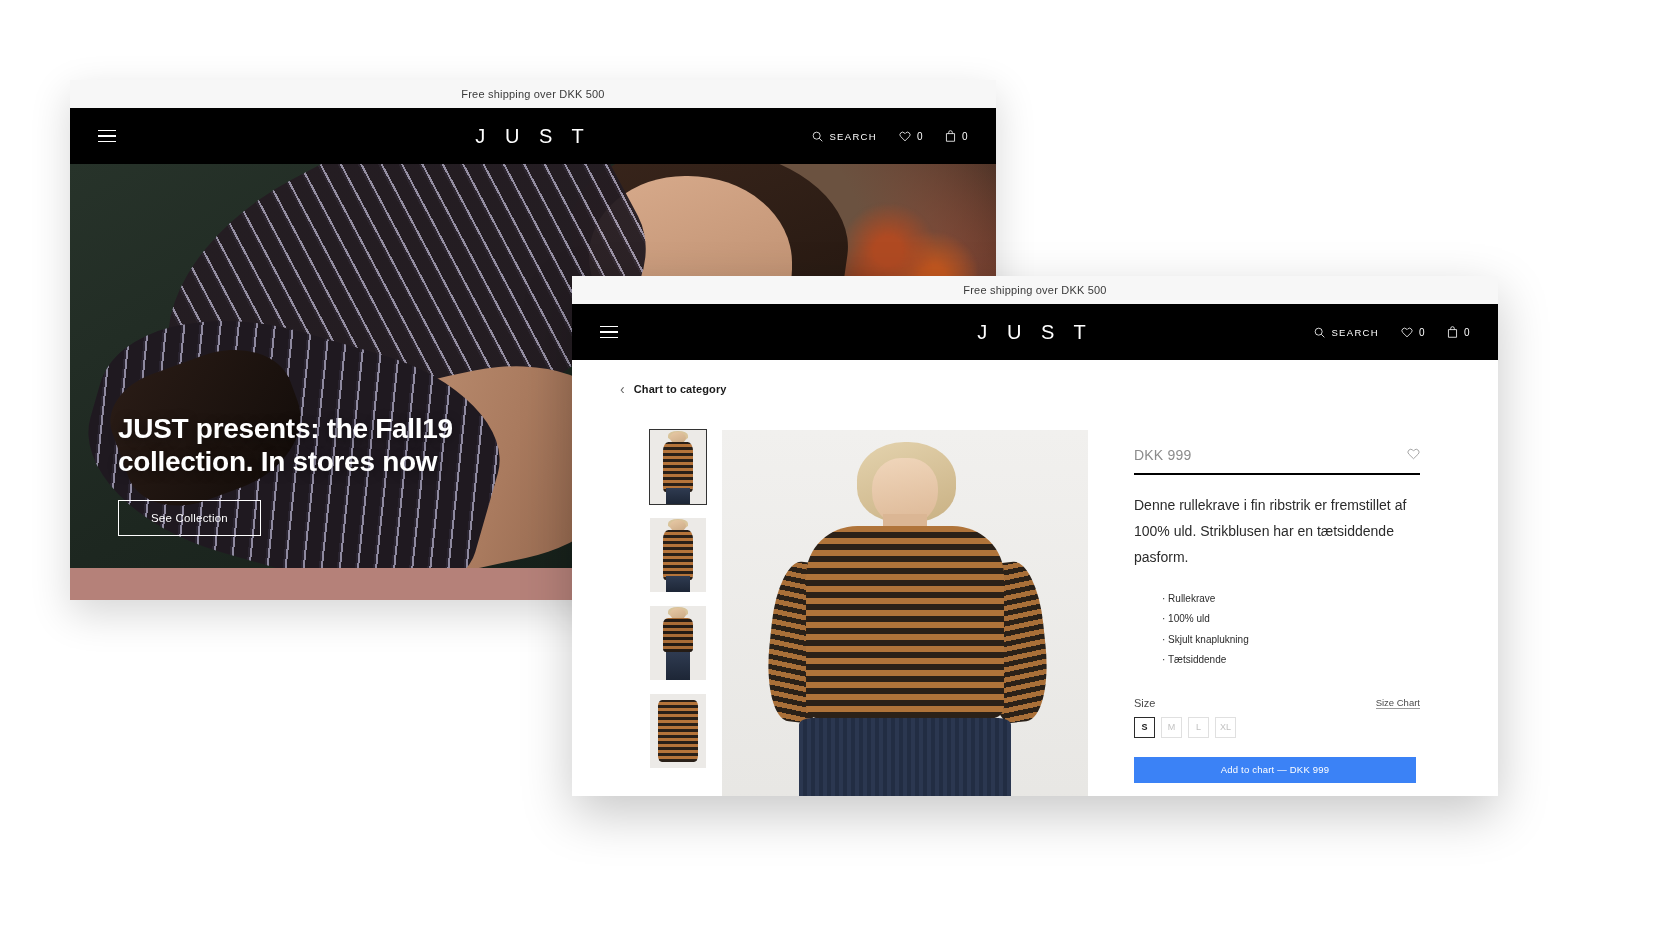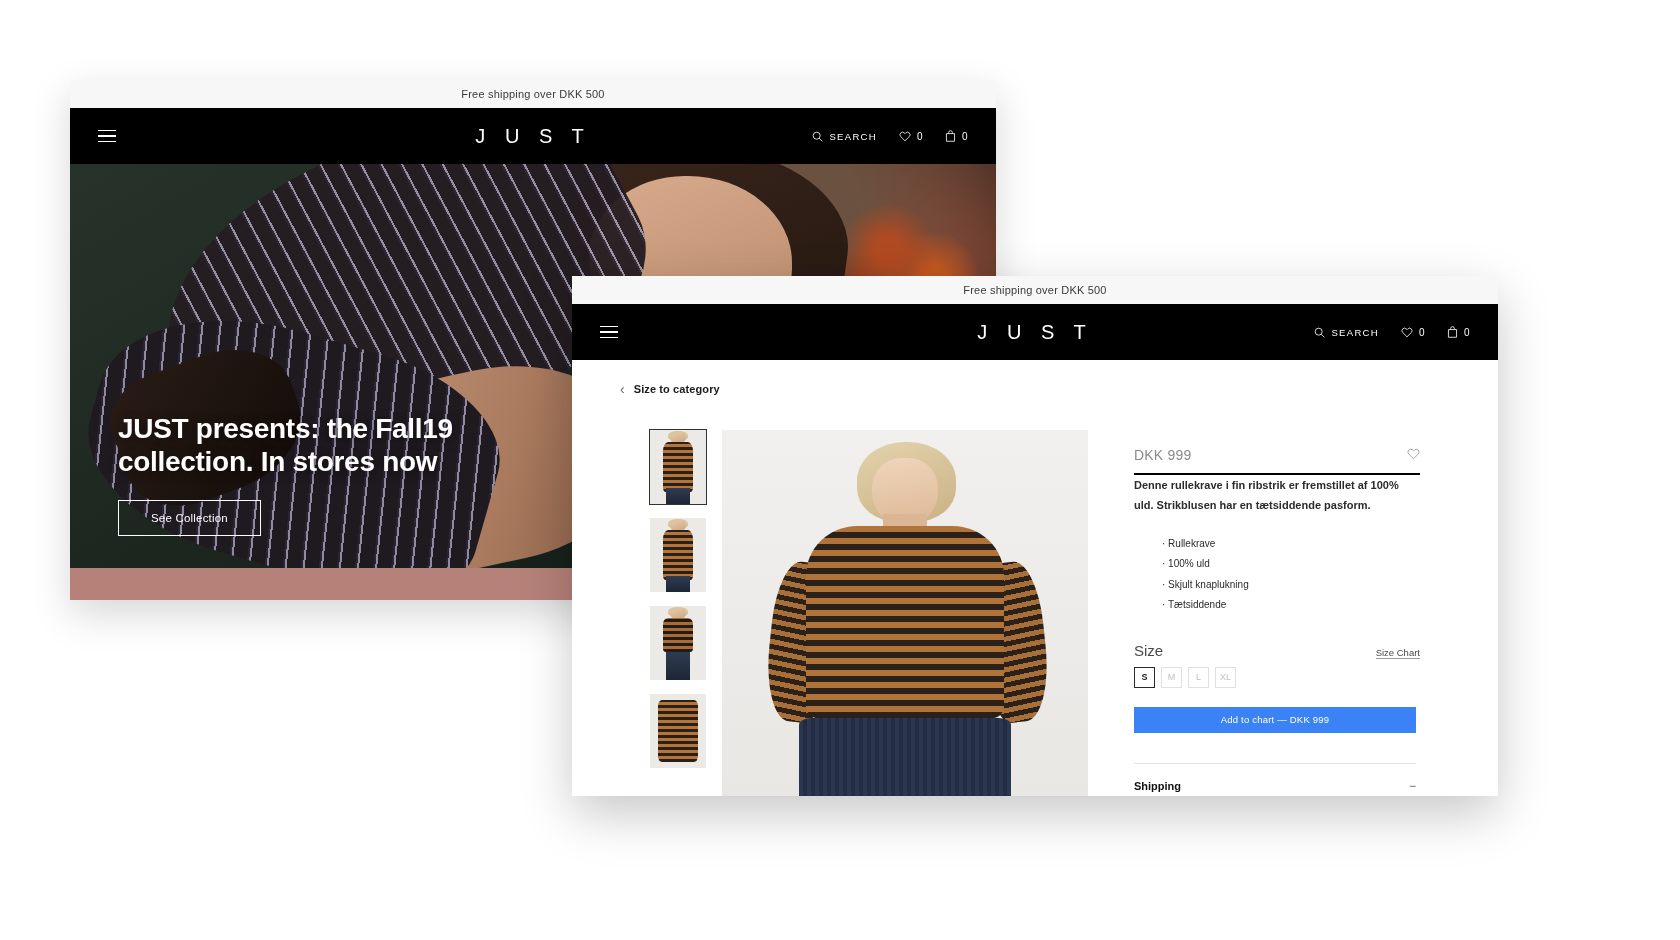--- a/index.html
+++ b/index.html
@@ -206,30 +206,30 @@
   }
 
   .info { flex: 1; padding: 14px 48px 0 46px; }
   .p-title { font-size: 21px; font-weight: 700; color: #111; letter-spacing: -.3px; }
   .price-row {
     display: flex; align-items: center; justify-content: space-between;
     margin-top: 14px; padding-bottom: 9px; border-bottom: 2px solid #000000;
   }
   .p-price { font-size: 14px; color: #8b8b8b; letter-spacing: .2px; }
   .heart { cursor: pointer; }
-  .p-desc { font-size: 11px; line-height: 1.85; color: #2b2b2b; max-width: 276px; font-weight: bold; }
+  .p-desc { margin-top: 18px; font-size: 14px; line-height: 1.85; color: #2b2b2b; max-width: 276px; }
   .p-bullets { margin-top: 18px; padding-left: 6px; }
   .p-bullets li {
     list-style: none; font-size: 10px; line-height: 2.05; color: #2b2b2b; margin-left: 22px;
   }
   .p-bullets li::before { content: "· "; color: #2b2b2b; }
   .size-head {
     margin-top: 26px; display: flex; align-items: flex-end; justify-content: space-between;
   }
-  .size-label { font-size: 15px; color: #4a4a4a; }
+  .size-label { font-size: 11px; color: #4a4a4a; }
   .size-chart { font-size: 9.5px; color: #4a4a4a; border-bottom: 1px solid #9a9a9a; cursor: pointer; }
   .sizes { margin-top: 8px; display: flex; gap: 6px; }
   .size-box {
     width: 21px; height: 21px; border: 1px solid #e0e0e0; color: #c2c2c2;
     display: flex; align-items: center; justify-content: center;
     font-size: 9px; cursor: pointer; background: #fff;
   }
   .size-box.sel { border: 1.5px solid #2b2b2b; color: #1a1a1a; font-weight: 700; }
   .add-btn {
     margin-top: 19px; width: 282px; height: 26px; background: #3b82f6; color: #fff;
@@ -353,21 +353,21 @@
                 <path d="M4.6 4.8V3.3a2.4 2.4 0 0 1 4.8 0v1.5"></path>
             </svg>
           </span>
           <span class="nav-count">0</span>
         </div>
       </div>
     </div>
 
     <div class="back-row">
       <span class="chev">‹</span>
-      <span>Size to category</span>
+      <span>Chart to category</span>
     </div>
 
     <div class="pdp-body">
 
       <div class="gallery">
         <div class="thumbs">
           <div class="thumb active">
             <div class="knit-bg"></div>
             <div class="knit-hair"></div>
             <div class="knit-head"></div>

